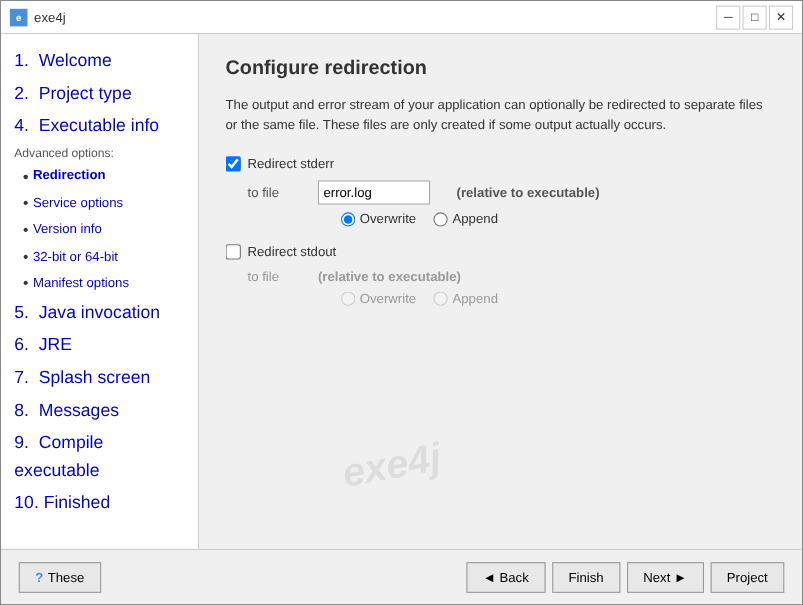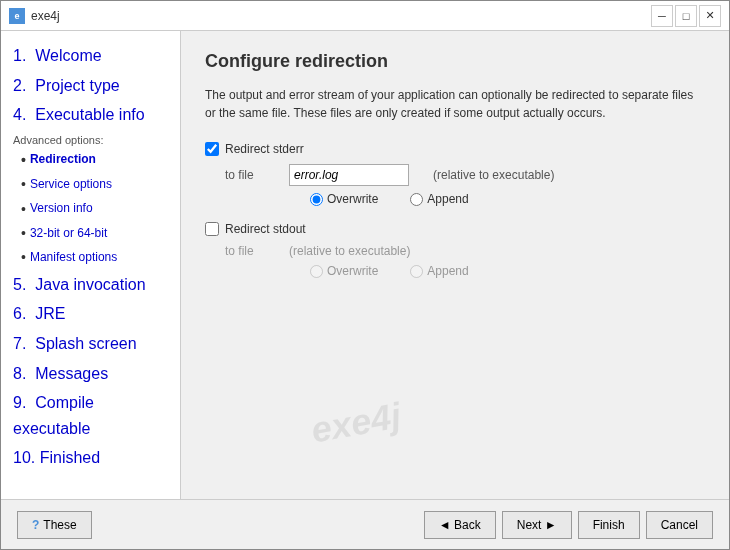--- a/index.html
+++ b/index.html
@@ -151,36 +151,36 @@
       gap: 24px;
       margin-left: 20px;
       margin-bottom: 6px;
     }
     .field-label {
       font-size: 12px;
       color: #555;
       min-width: 40px;
     }
     .field-input {
-      width: 120px;
+      width: 102px;
       height: 22px;
       border: 1px solid #aaa;
       padding: 2px 4px;
       font-size: 12px;
       background: white;
-      font-style: italic;
     }
     .field-hint {
       font-size: 12px;
       color: #555;
+      font-weight: bold;
     }
     .radio-row {
       display: flex;
       align-items: center;
-      gap: 32px;
+      gap: 16px;
       margin-left: 105px;
       margin-bottom: 8px;
     }
     .radio-option {
       display: flex;
       align-items: center;
       gap: 4px;
       font-size: 12px;
       color: #333;
     }
@@ -342,23 +342,23 @@
       <button class="btn">
         <span style="color:#4a90d9; font-weight:bold;">?</span>
         <span>These</span>
       </button>
     </div>
     <div class="footer-right">
       <button class="btn">
         <span>◄ Back</span>
       </button>
       <button class="btn">
+        <span>Finish</span>
+      </button>
+      <button class="btn">
         <span>Next ►</span>
       </button>
       <button class="btn">
-        <span>Finish</span>
-      </button>
-      <button class="btn">
-        <span>Cancel</span>
+        <span>Project</span>
       </button>
     </div>
   </div>
 </div>
 
 </body></html>

